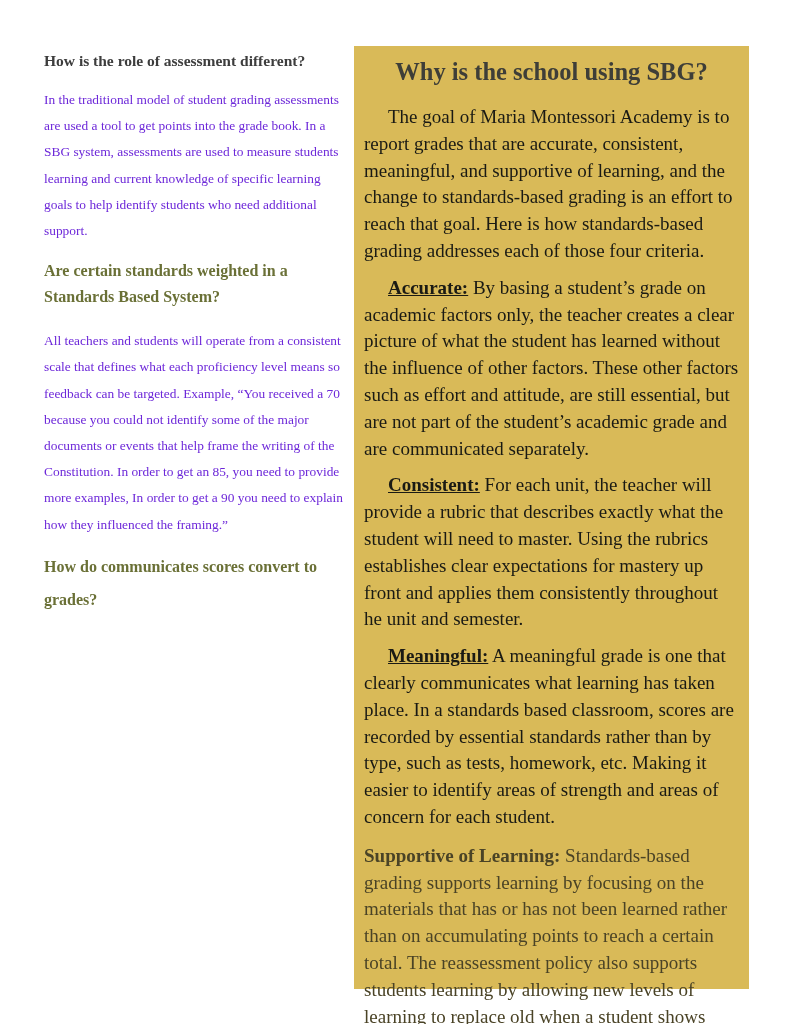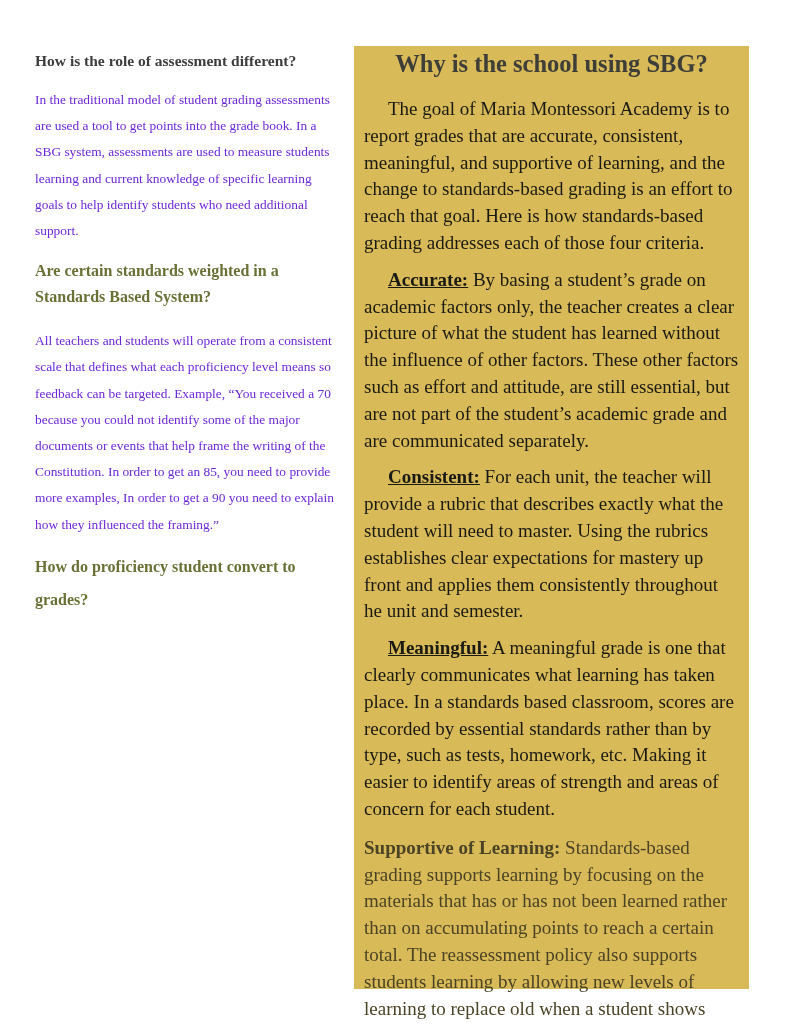--- a/index.html
+++ b/index.html
@@ -1,21 +1,21 @@
 <!DOCTYPE html>
 <html><head>
 <meta charset="utf-8">
 <style>
   html, body { margin: 0; padding: 0; }
   body {
     width: 791px; height: 1024px; background: #ffffff; position: relative; overflow: hidden;
     font-family: "Liberation Serif", "DejaVu Serif", serif;
   }
   .left-col {
-    position: absolute; left: 35px; top: 44px; width: 300px;
+    position: absolute; left: 44px; top: 44px; width: 300px;
     color: #3a3a3a;
   }
   .left-col h2 {
     margin: 0; font-weight: bold; font-size: 15.5px; line-height: 27px;
   }
   .left-col h2.first { color: #3d3d3d; line-height: 33px; margin-bottom: 10px; }
   .left-col h2.green { color: #6a7036; font-size: 16px; line-height: 26px; }
   .left-col p {
     margin: 0; font-size: 13.4px; line-height: 26.2px; color: #6d28d9;
   }
@@ -25,21 +25,21 @@
   .gap-d { height: 14px; }
 
   .panel {
     position: absolute; left: 354px; top: 46px; width: 395px; height: 943px;
     background: #d9ba58;
     box-sizing: border-box; padding: 0 10px 0 10px;
     color: #1a1a14;
   }
   .panel h1 {
     margin: 0; text-align: center; font-size: 24.5px; font-weight: bold; color: #3e3e38;
-    padding-top: 0; line-height: 36px;
+    padding-top: 8px; line-height: 36px;
   }
   .panel p {
     margin: 0; font-size: 19px; line-height: 26.8px;
   }
   .panel p.indent { text-indent: 24px; }
   .panel .term { font-weight: bold; text-decoration: underline; }
   .panel p.soft { color: #4a4326; }
   .panel .term-plain { font-weight: bold; }
   .p-gap1 { height: 14px; }
   .p-gap2 { height: 10px; }
@@ -50,21 +50,21 @@
 <body>
 
 <div class="left-col">
   <h2 class="first">How is the role of assessment different?</h2>
   <p>In the traditional model of student grading assessments are used a tool to get points into the grade book.  In a SBG system, assessments are used to measure students learning and current knowledge of specific learning goals to help identify students who need additional support.</p>
   <div class="gap-a"></div>
   <h2 class="green">Are certain standards weighted in a Standards Based System?</h2>
   <div class="gap-b"></div>
   <p>All teachers and students will operate from a consistent scale that defines what each proficiency level means so feedback can be targeted. Example, “You received a 70 because you could not identify some of the major documents or events that help frame the writing of the Constitution. In order to get an 85, you need to provide more examples, In order to get a 90 you need to explain how they influenced the framing.”</p>
   <div class="gap-c"></div>
-  <h2 class="green" style="line-height:33px;">How do proficiency student convert to grades?</h2>
+  <h2 class="green" style="line-height:33px;">How do communicates scores convert to grades?</h2>
   <div class="gap-d"></div>
 </div>
 
 <div class="panel">
   <h1>Why is the school using SBG?</h1>
   <div class="p-gap1"></div>
   <p class="indent">The goal of Maria Montessori Academy is to report grades that are accurate, consistent, meaningful, and supportive of learning, and the change to standards-based grading is an effort to reach that goal. Here is how standards-based grading addresses each of those four criteria.</p>
   <div class="p-gap2"></div>
   <p class="indent"><span class="term">Accurate:</span><span> By basing a student’s grade on academic factors only, the teacher creates a clear picture of what the student has learned without the influence of other factors. These other factors such as effort and attitude, are still essential, but are not part of the student’s academic grade and are communicated separately.</span></p>
   <div class="p-gap3"></div>

